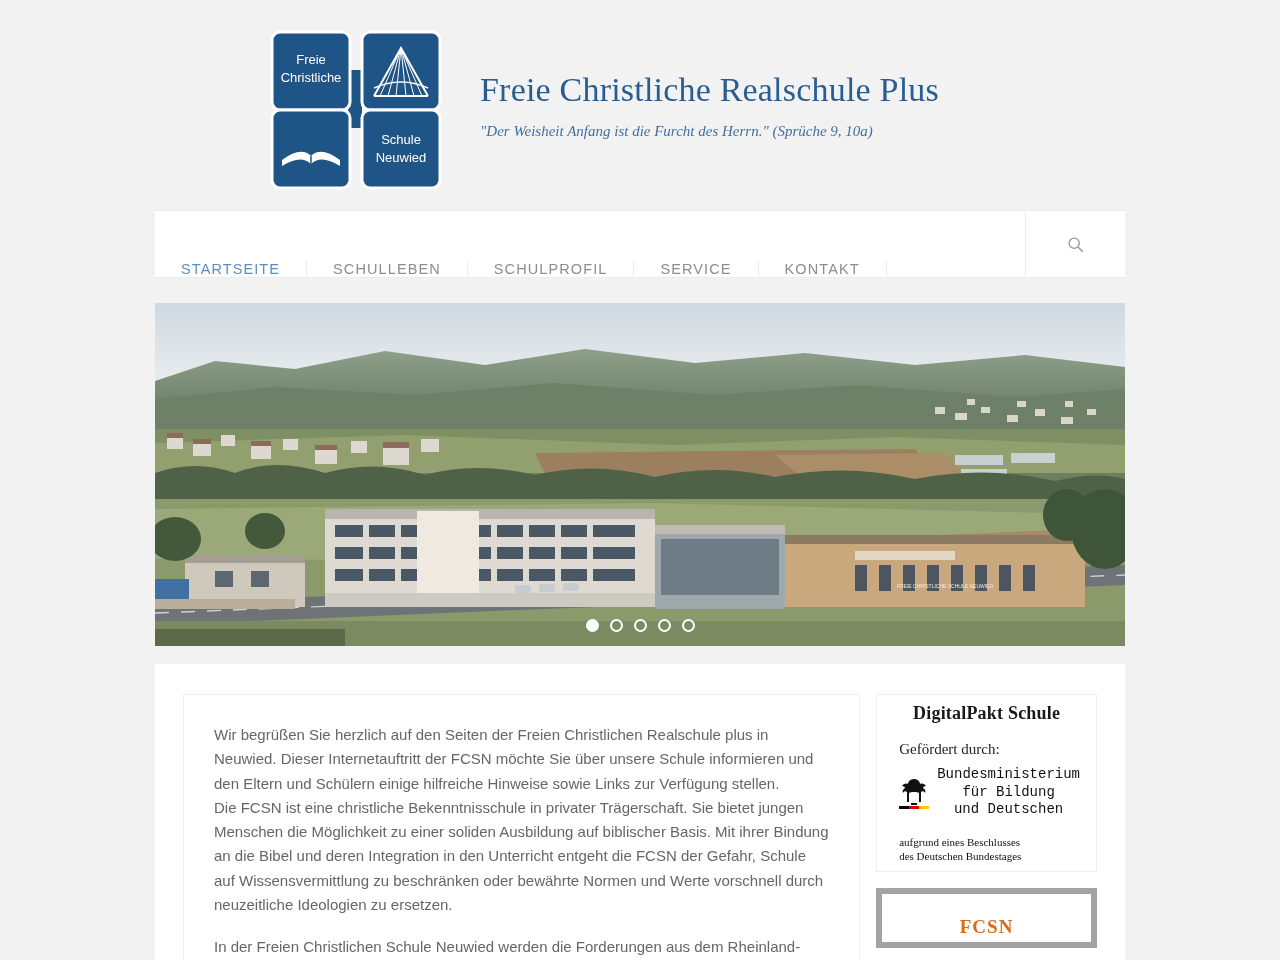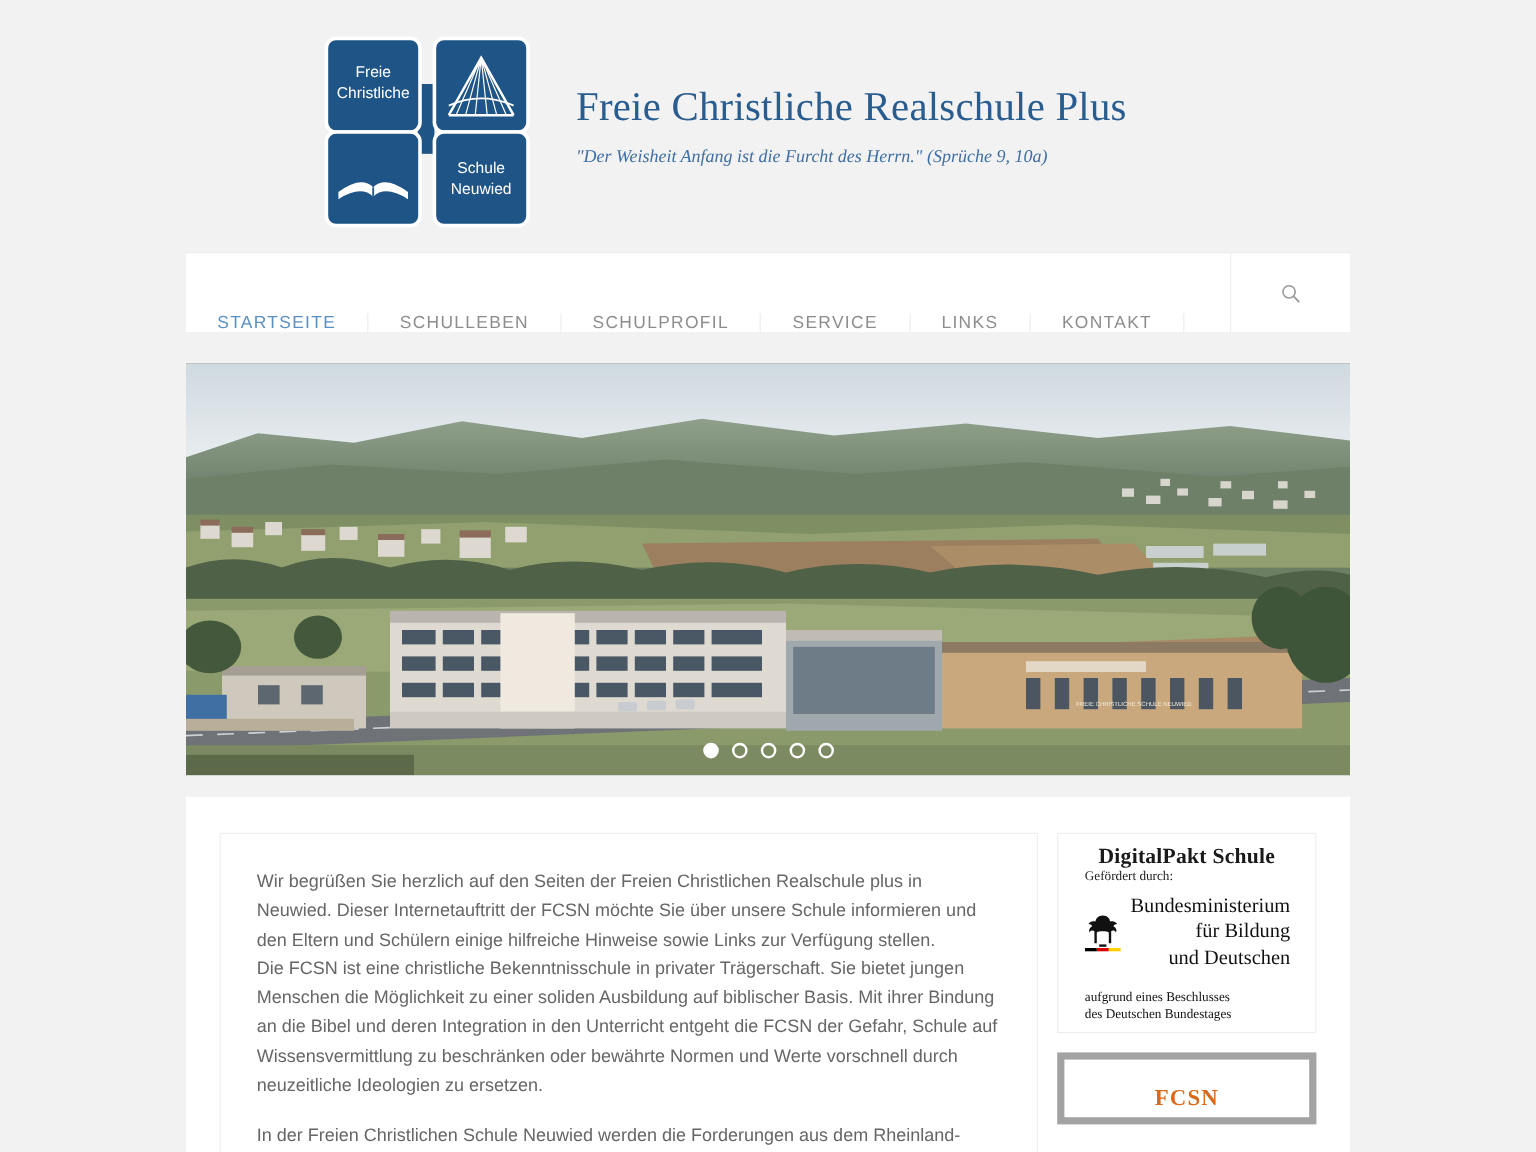--- a/index.html
+++ b/index.html
@@ -166,39 +166,39 @@
   }
   .dp-title {
     font-family: "Liberation Serif", serif;
     font-weight: bold;
     font-size: 18px;
     color: #1a1a1a;
     letter-spacing: 0.2px;
   }
   .dp-sub {
     font-family: "Liberation Serif", serif;
-    font-size: 11px;
+    font-size: 15px;
     color: #222;
-    margin-top: 0;
+    margin-top: 17px;
     text-align: left;
     padding-left: 6px;
   }
   .bmbf {
     display: flex;
     align-items: center;
     gap: 8px;
     margin-top: 8px;
     padding-left: 6px;
   }
   .bmbf-text {
-    font-family: Liberation Serif, serif;
-    font-size: 17px;
+    font-family: Liberation Mono, monospace;
+    font-size: 14px;
     line-height: 1.25;
     color: #111;
-    text-align: right;
+    text-align: center;
   }
   .dp-foot {
     font-family: "Liberation Serif", serif;
     font-size: 11px;
     line-height: 1.3;
     color: #111;
     margin-top: 16px;
     text-align: left;
     padding-left: 6px;
   }
@@ -257,21 +257,20 @@
       <div class="site-desc">"Der Weisheit Anfang ist die Furcht des Herrn." (Sprüche 9, 10a)</div>
     </div>
   </div>
 
   <div class="navwrap">
     <div class="nav">
       <div class="nav-item active">STARTSEITE</div>
       <div class="nav-item">SCHULLEBEN</div>
       <div class="nav-item">SCHULPROFIL</div>
       <div class="nav-item">SERVICE</div>
-      <div class="nav-item">LINKS</div>
       <div class="nav-item">KONTAKT</div>
     </div>
     <div class="nav-search">
       <svg class="search-icon" viewBox="0 0 20 20" xmlns="http://www.w3.org/2000/svg">
         <circle cx="8.5" cy="8.5" r="6" fill="none" stroke="#9a9a9a" stroke-width="1.6"></circle>
         <line x1="13" y1="13" x2="18.5" y2="18.5" stroke="#9a9a9a" stroke-width="1.8"></line>
       </svg>
     </div>
   </div>
 

